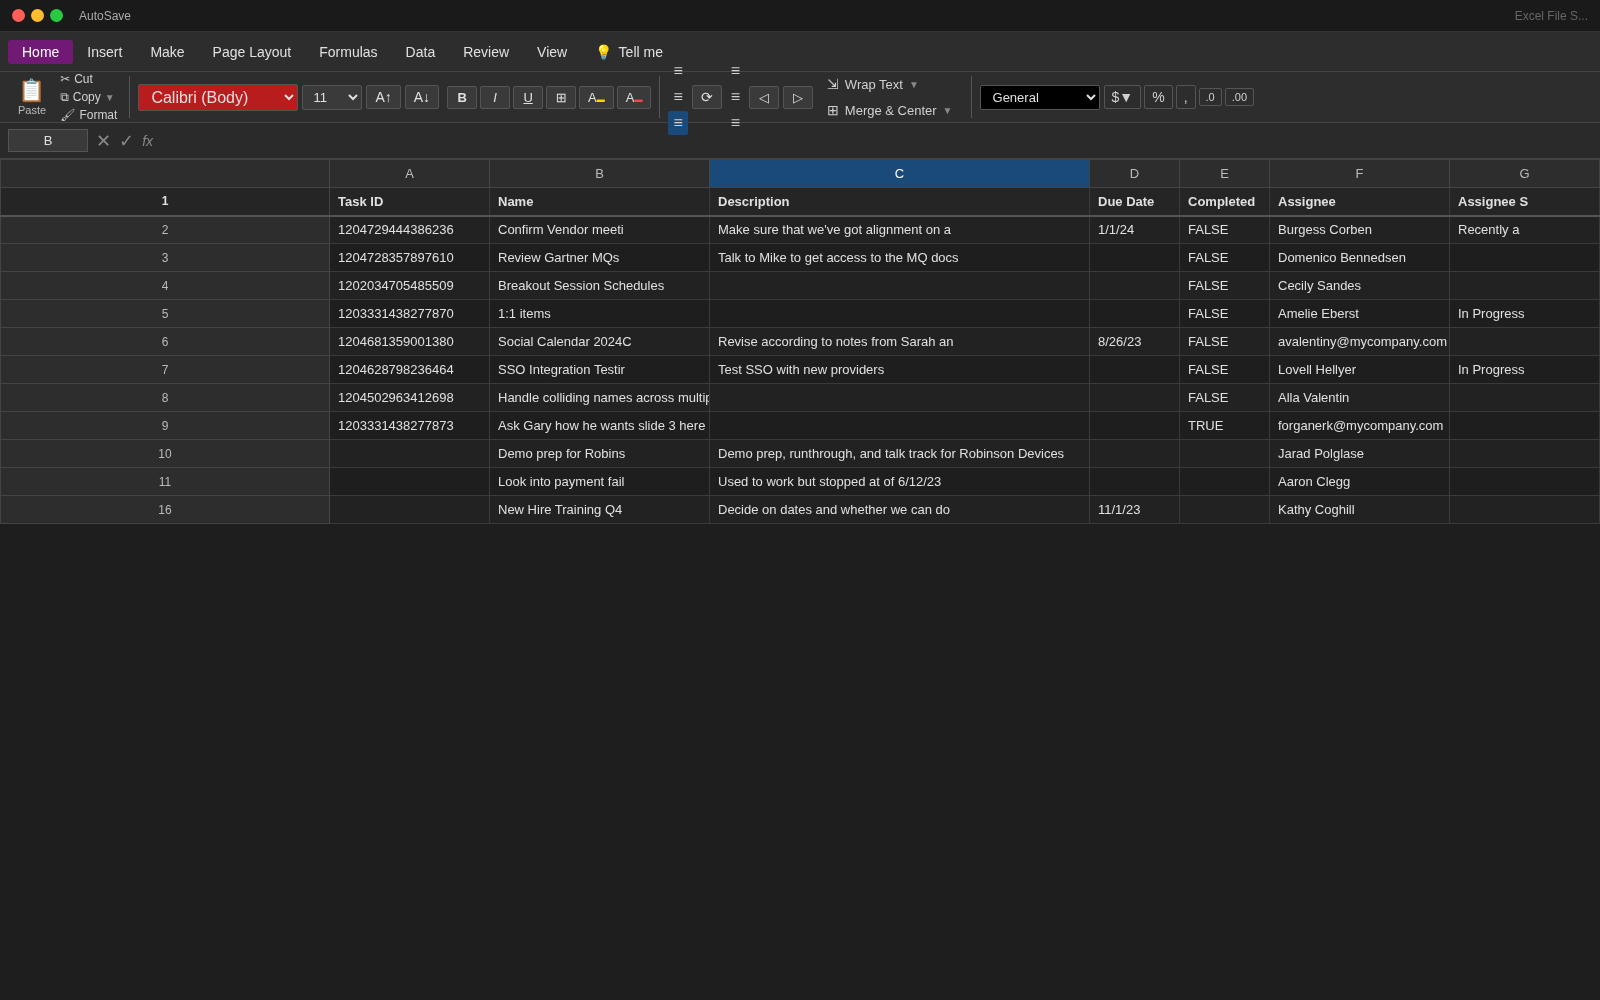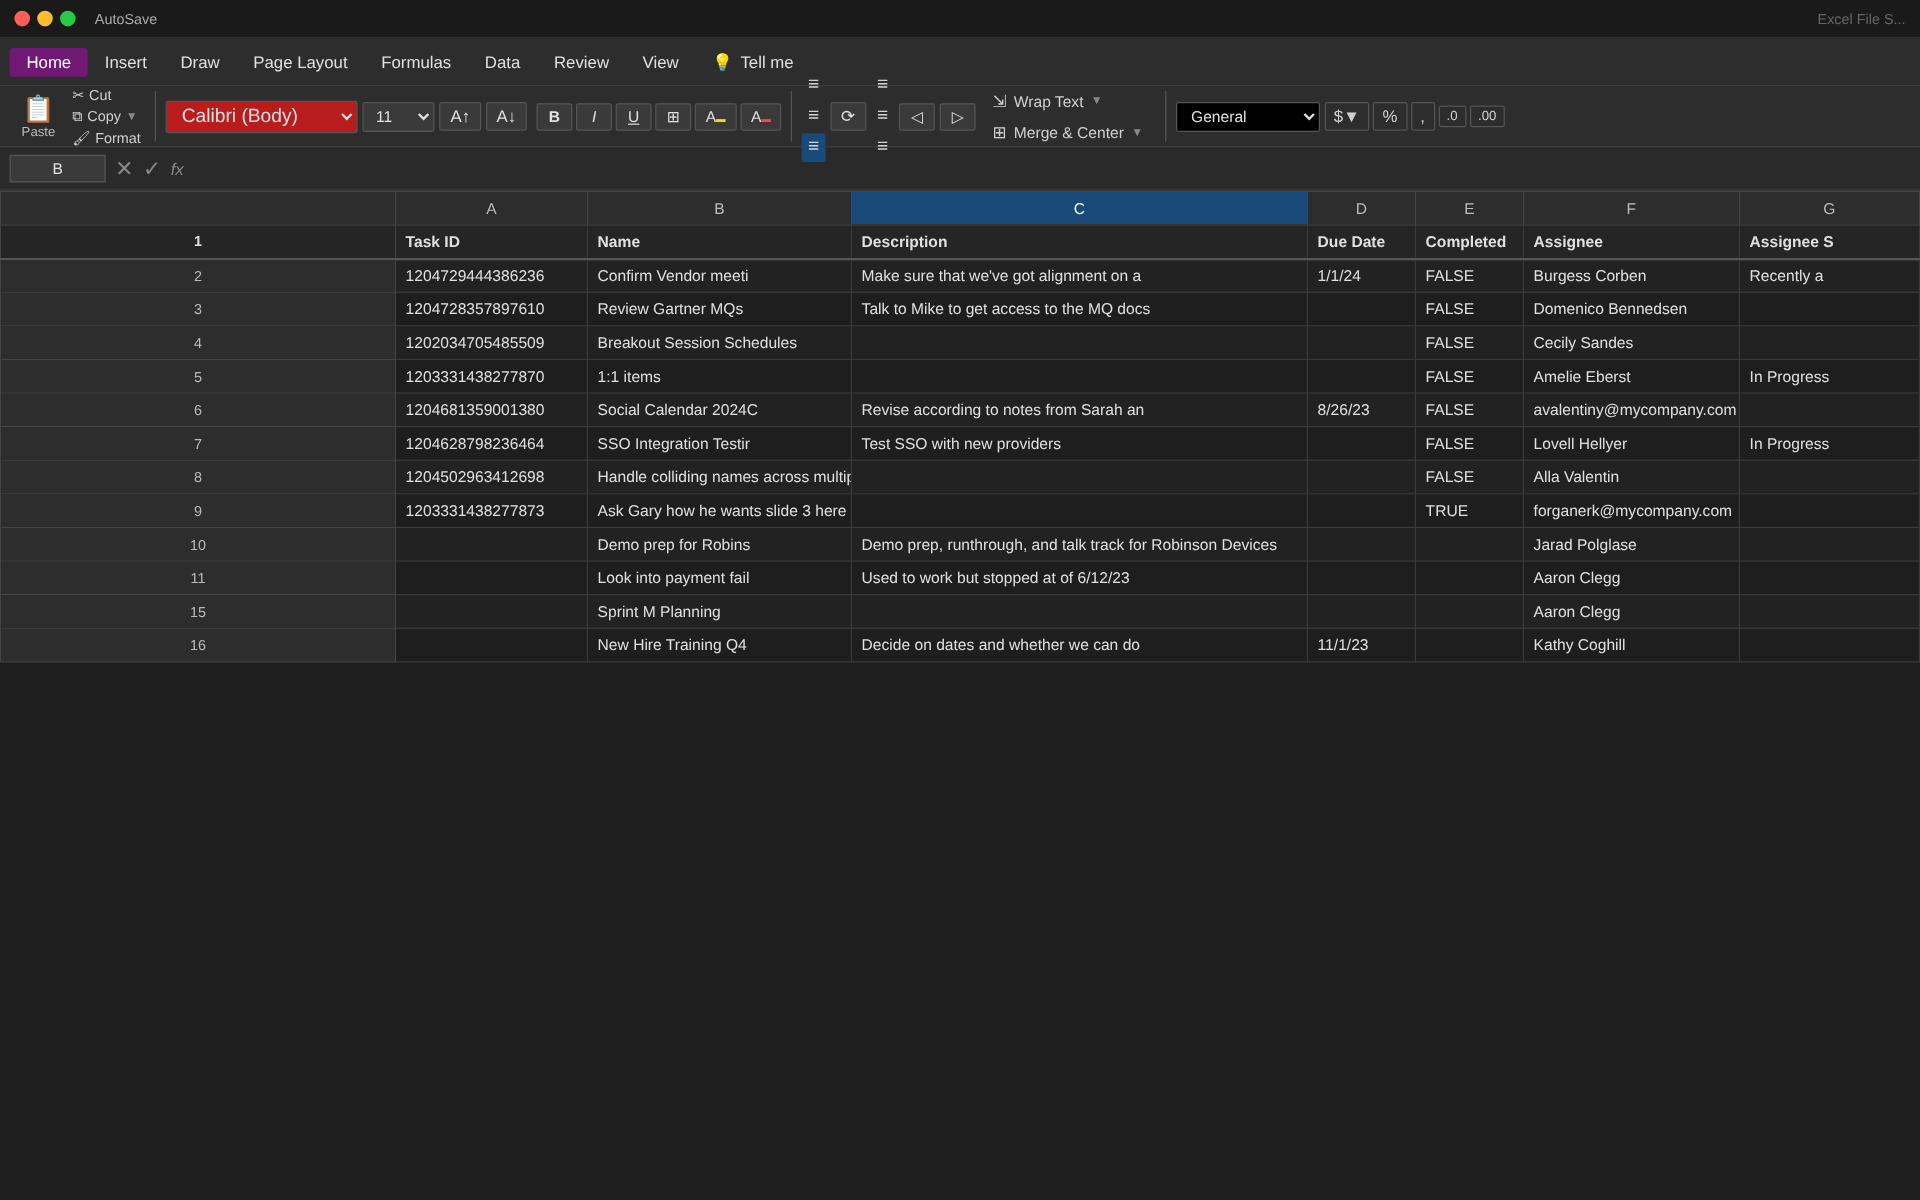--- a/index.html
+++ b/index.html
@@ -277,21 +277,21 @@
     <div class="traffic-light tl-yellow"></div>
     <div class="traffic-light tl-green"></div>
   </div>
   <span class="title-text">AutoSave</span>
   <span style="color:#666;font-size:12px;margin-left:auto;text-align:center;">Excel File S...</span>
 </div>
 
 <div class="menu-bar">
   <div class="menu-item active">Home</div>
   <div class="menu-item">Insert</div>
-  <div class="menu-item">Draw</div>
+  <div class="menu-item">Make</div>
   <div class="menu-item">Page Layout</div>
   <div class="menu-item">Formulas</div>
   <div class="menu-item">Data</div>
   <div class="menu-item">Review</div>
   <div class="menu-item">View</div>
   <div class="menu-item tell-me">
     <span>💡</span>
     <span>Tell me</span>
   </div>
 </div>
@@ -518,30 +518,20 @@
           <td class="row-header">11</td>
           <td class="cell col-a"></td>
           <td class="cell col-b">Look into payment fail</td>
           <td class="cell col-c">Used to work but stopped at of 6/12/23</td>
           <td class="cell col-d"></td>
           <td class="cell col-e"></td>
           <td class="cell col-f">Aaron Clegg</td>
           <td class="cell col-g"></td>
         </tr>
         <tr>
-          <td class="row-header">15</td>
-          <td class="cell col-a"></td>
-          <td class="cell col-b">Sprint M Planning</td>
-          <td class="cell col-c"></td>
-          <td class="cell col-d"></td>
-          <td class="cell col-e"></td>
-          <td class="cell col-f">Aaron Clegg</td>
-          <td class="cell col-g"></td>
-        </tr>
-        <tr>
           <td class="row-header">16</td>
           <td class="cell col-a"></td>
           <td class="cell col-b">New Hire Training Q4</td>
           <td class="cell col-c">Decide on dates and whether we can do</td>
           <td class="cell col-d">11/1/23</td>
           <td class="cell col-e"></td>
           <td class="cell col-f">Kathy Coghill</td>
           <td class="cell col-g"></td>
         </tr>
       </tbody>

